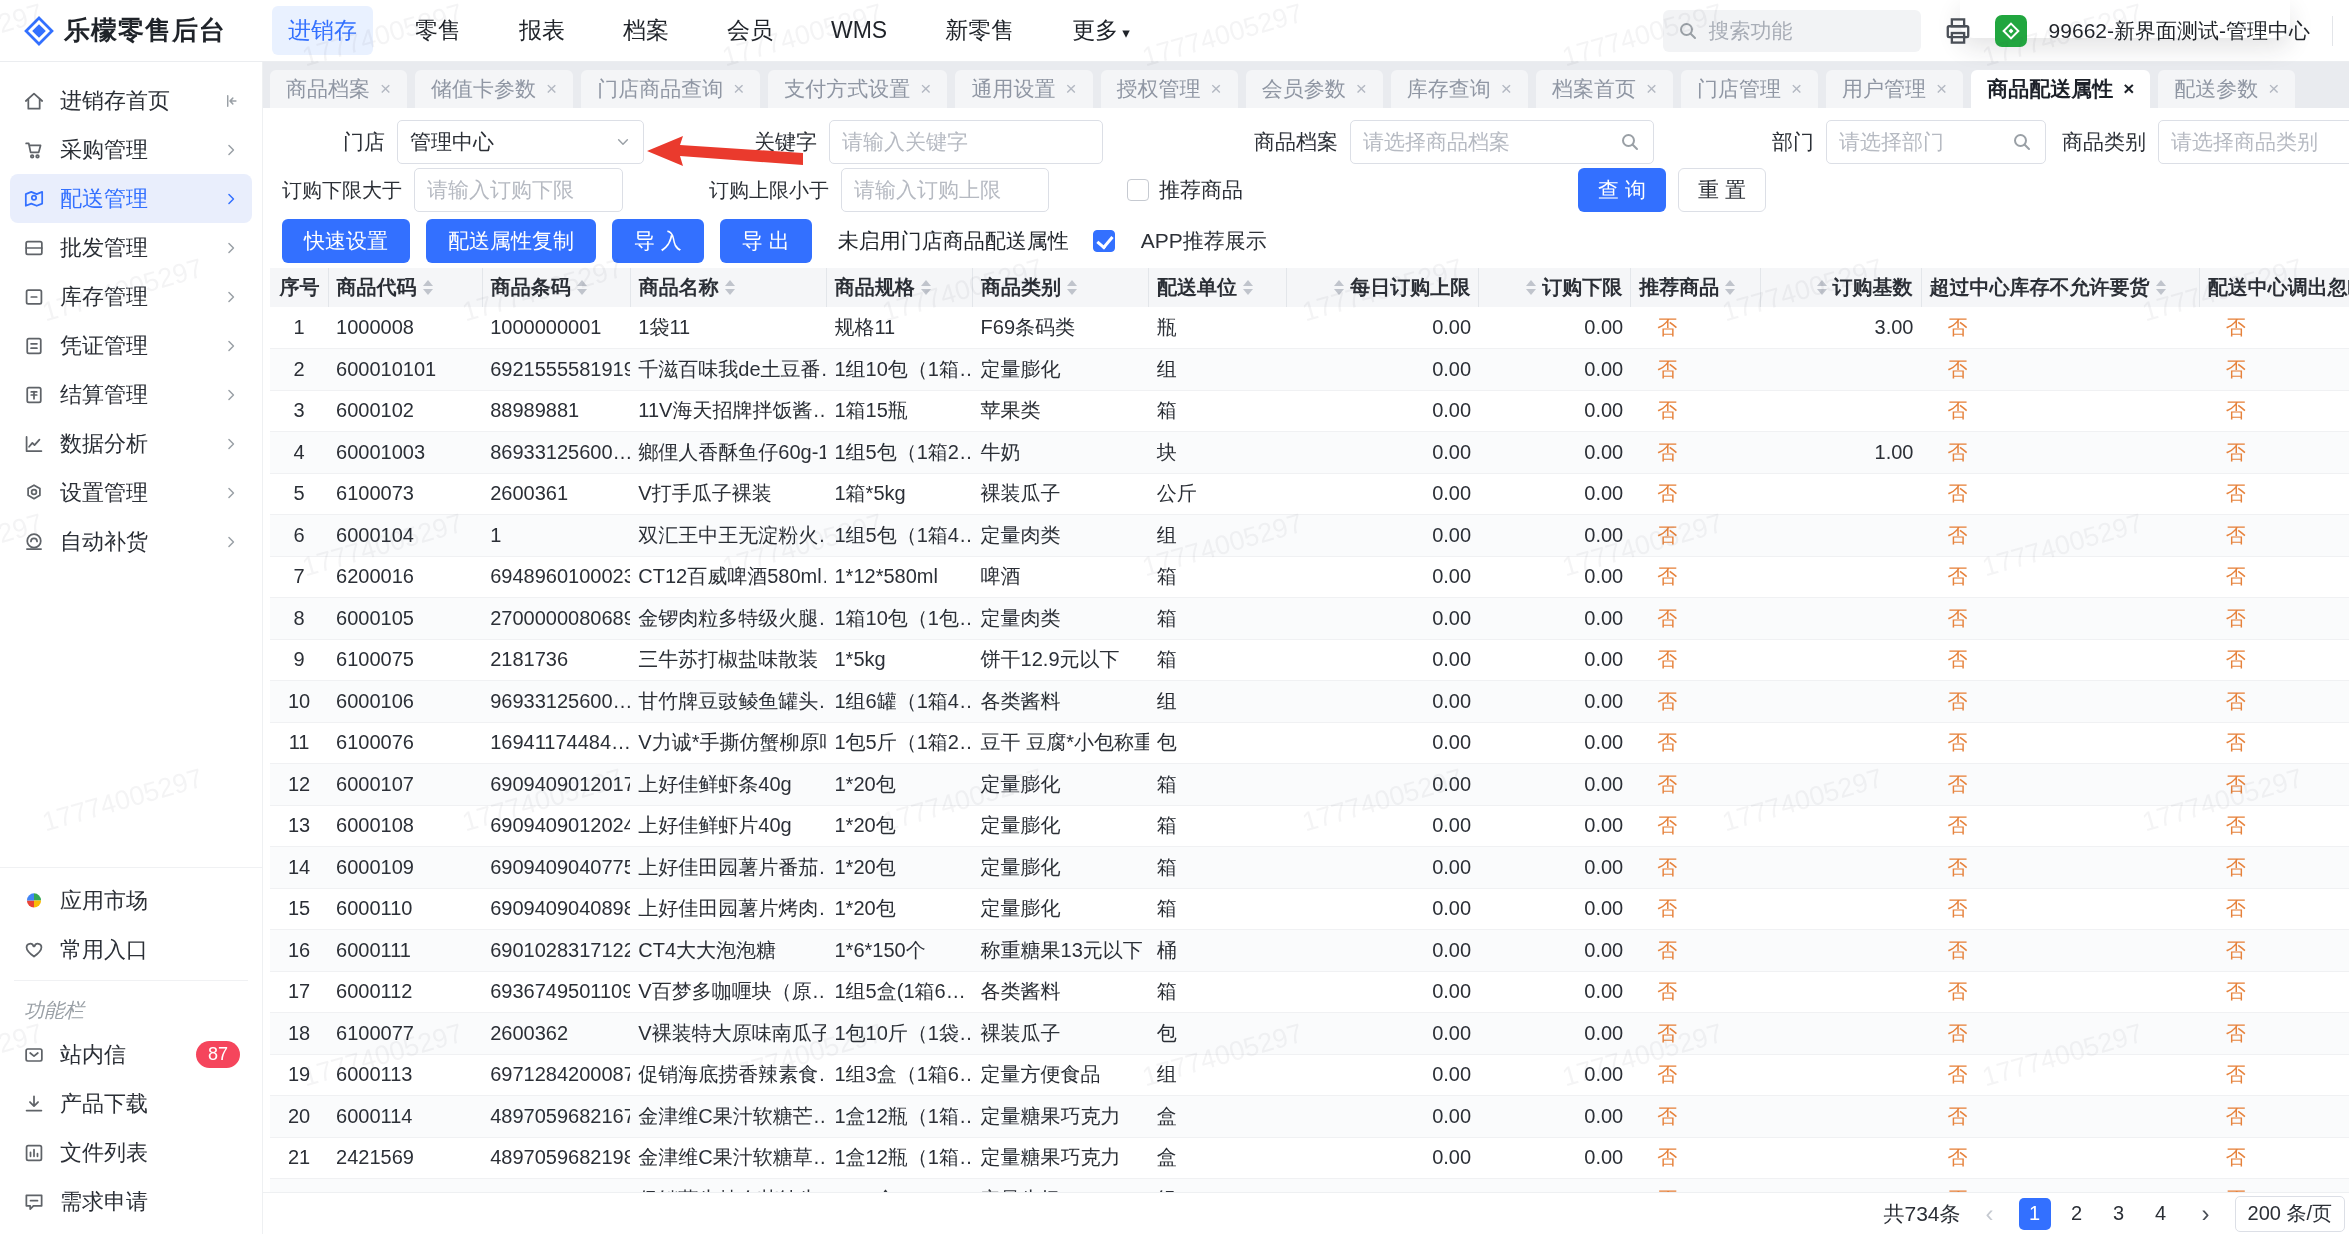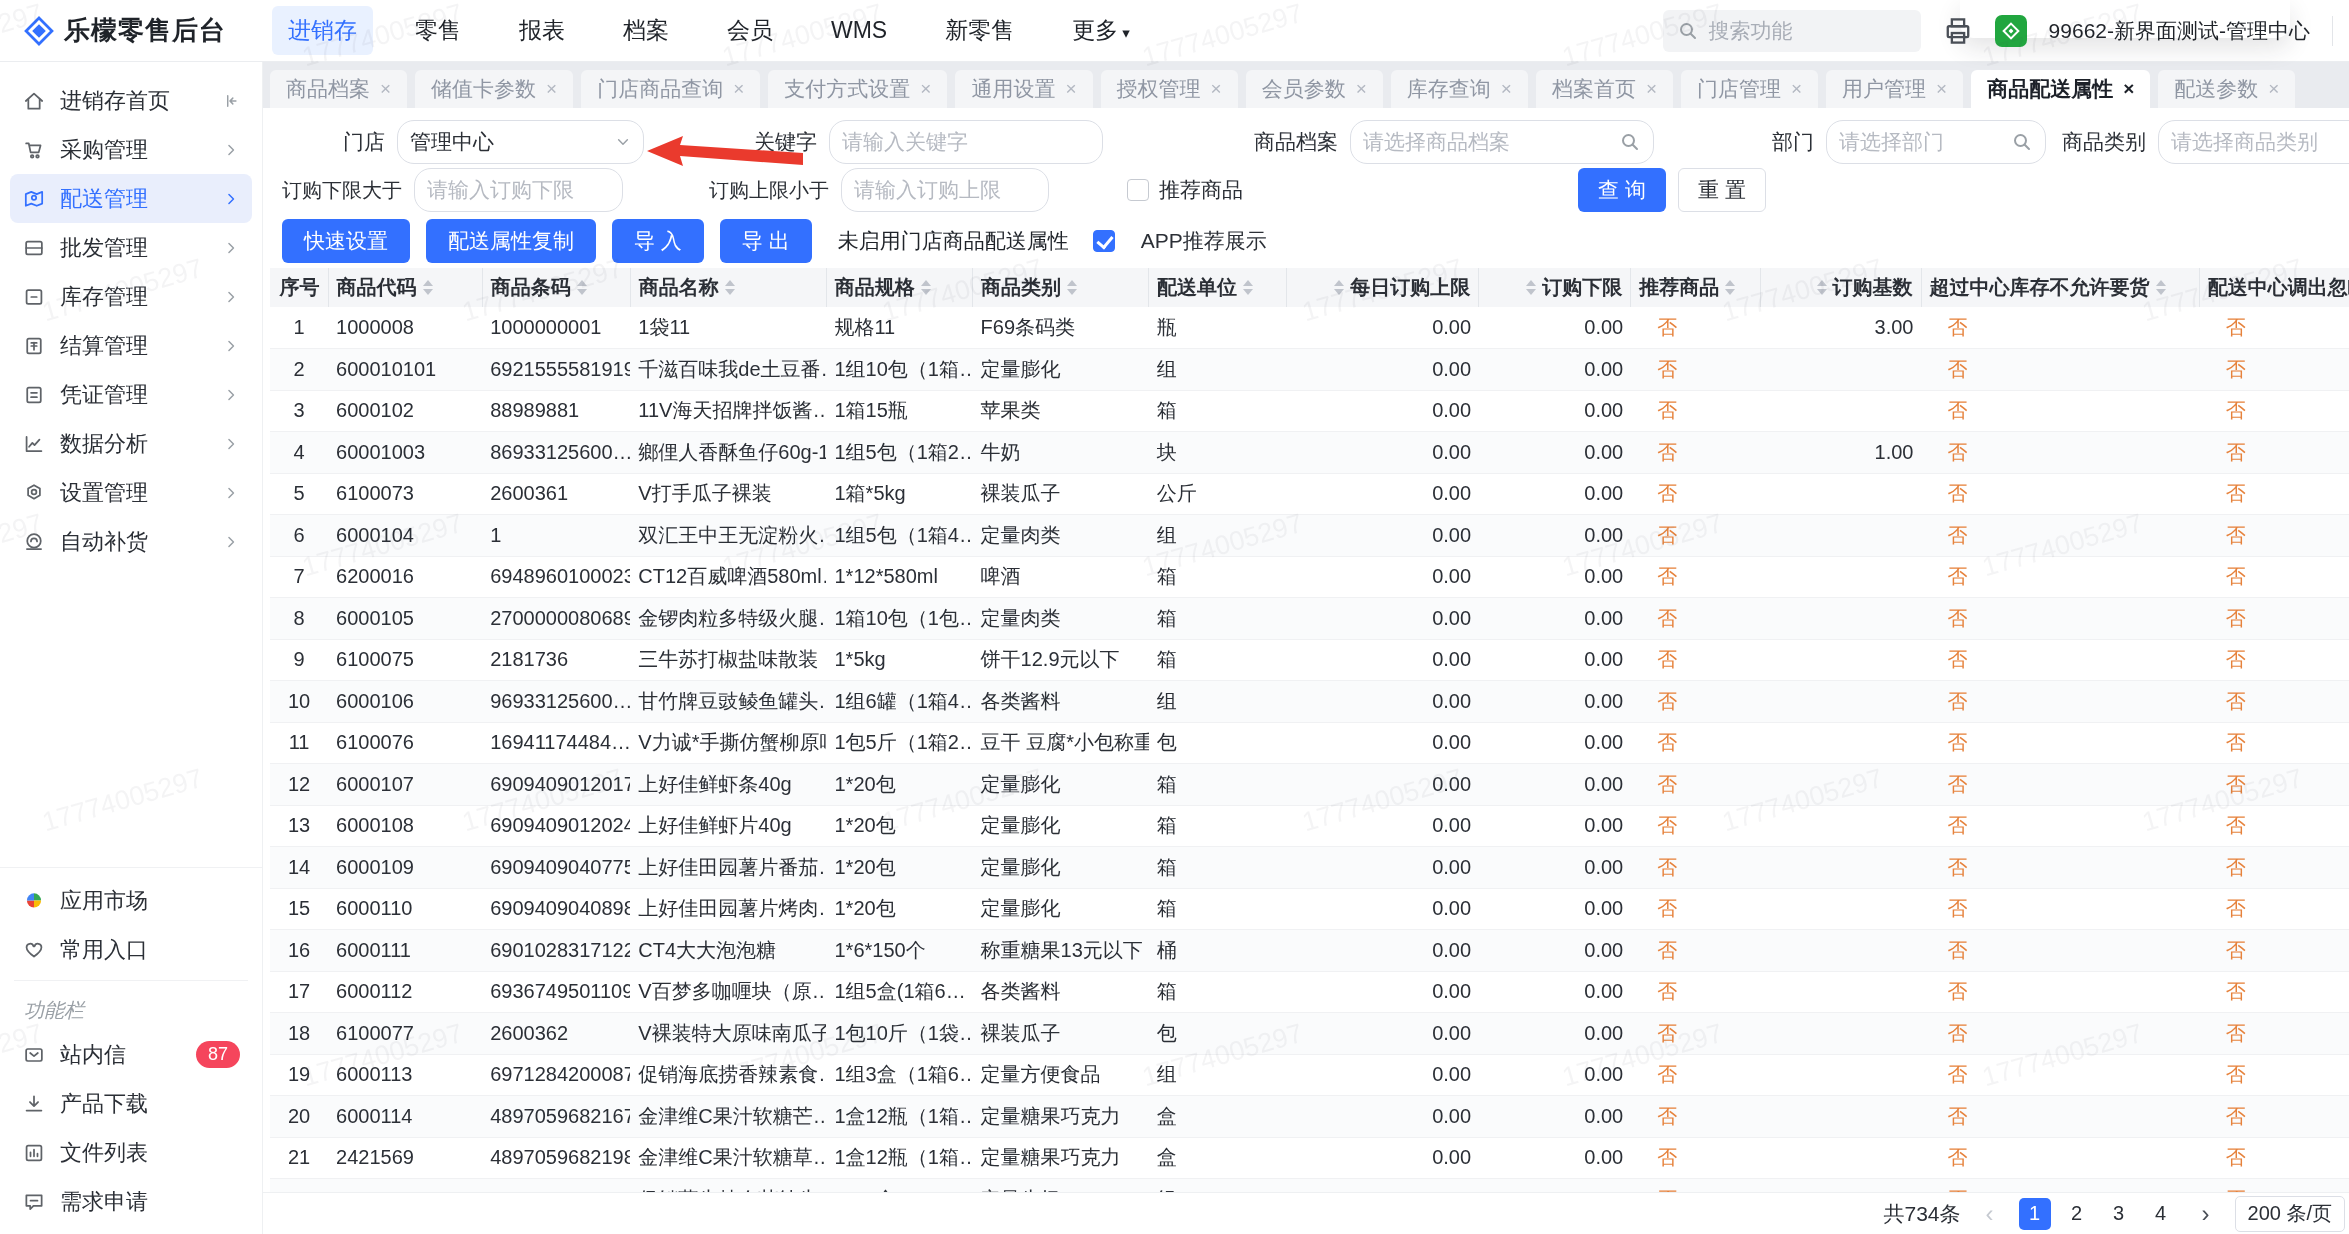--- a/index.html
+++ b/index.html
@@ -48,21 +48,21 @@
   .tab{height:38px;display:flex;align-items:center;gap:10px;background:#f4f5f7;border-radius:6px 6px 0 0;padding:0 16px;font-size:21px;color:var(--ink-light);cursor:pointer;white-space:nowrap;}
   .tab .tab-x{font-size:19px;color:#b3b8c2;}
   .tab.active{background:#fff;color:#1d2129;font-weight:bold;}
   .tab.active .tab-x{color:#1d2129;}
 
   #content{flex:1 1 auto;background:#fff;position:relative;display:flex;flex-direction:column;overflow:hidden;padding-top:10px;}
 
   
   .frow{display:flex;align-items:center;height:48px;padding-left:19px;position:relative;flex:0 0 auto;}
   .flabel{font-size:21px;color:var(--ink);text-align:right;flex:0 0 auto;white-space:nowrap;overflow:hidden;}
-  .fctl{height:44px;border:1px solid var(--bd);border-radius:17px;display:flex;align-items:center;padding:0 12px;flex:0 0 auto;margin-left:12px;background:#fff;}
+  .fctl{height:44px;border:1px solid var(--bd);border-radius:5px;display:flex;align-items:center;padding:0 12px;flex:0 0 auto;margin-left:12px;background:#fff;}
   .fctl .val{font-size:21px;color:var(--ink);flex:1 1 auto;white-space:nowrap;}
   .fctl .ph{font-size:21px;color:#b6bac2;flex:1 1 auto;white-space:nowrap;overflow:hidden;}
   .icon-g{width:22px;height:22px;stroke:#9aa0a6;fill:none;stroke-width:2;stroke-linecap:round;flex:0 0 auto;}
   .sel-caret{width:16px;height:16px;stroke:#9aa0a6;fill:none;stroke-width:2;stroke-linecap:round;stroke-linejoin:round;flex:0 0 auto;}
   .checkbox{width:22px;height:22px;border:1px solid #c6cad1;border-radius:4px;background:#fff;flex:0 0 auto;}
   .checkbox.checked{background:var(--primary);border-color:var(--primary);position:relative;}
   .checkbox.checked::after{content:"";position:absolute;left:6px;top:2px;width:7px;height:12px;border:solid #fff;border-width:0 3px 3px 0;transform:rotate(40deg);}
   .cb-label{font-size:21px;color:var(--ink);margin-left:10px;white-space:nowrap;}
   .btn{height:44px;border-radius:6px;font-size:21px;display:inline-flex;align-items:center;justify-content:center;cursor:pointer;white-space:nowrap;}
   .btn-primary{background:var(--primary);color:#fff;border:none;padding:0 22px;}
@@ -201,33 +201,33 @@
             <path d="M8.5 11 h5"></path>
           </svg>
           <span class="s-label">库存管理</span>
           <svg viewBox="0 0 22 22" class="chev">
             <path d="M8.5 5.5 l5.5 5.5 -5.5 5.5"></path>
           </svg>
         </div>
         <div class="side-item">
           <svg viewBox="0 0 22 22" class="sicon">
             <rect x="4.8" y="4.2" width="12.4" height="13.6" rx="1.5"></rect>
-            <path d="M8.5 8.2 h5 M8.5 11 h5 M11 8 v6.5"></path>
-          </svg>
-          <span class="s-label">结算管理</span>
+            <path d="M8.3 9 h5.4 M8.3 13 h5.4"></path>
+          </svg>
+          <span class="s-label">凭证管理</span>
           <svg viewBox="0 0 22 22" class="chev">
             <path d="M8.5 5.5 l5.5 5.5 -5.5 5.5"></path>
           </svg>
         </div>
         <div class="side-item">
           <svg viewBox="0 0 22 22" class="sicon">
             <rect x="4.8" y="4.2" width="12.4" height="13.6" rx="1.5"></rect>
-            <path d="M8.3 9 h5.4 M8.3 13 h5.4"></path>
-          </svg>
-          <span class="s-label">凭证管理</span>
+            <path d="M8.5 8.2 h5 M8.5 11 h5 M11 8 v6.5"></path>
+          </svg>
+          <span class="s-label">结算管理</span>
           <svg viewBox="0 0 22 22" class="chev">
             <path d="M8.5 5.5 l5.5 5.5 -5.5 5.5"></path>
           </svg>
         </div>
         <div class="side-item">
           <svg viewBox="0 0 22 22" class="sicon">
             <path d="M4.2 4.5 V17.5 H17.8"></path>
             <path d="M6.5 13.5 l3-3.5 2 2 4.5-5"></path>
           </svg>
           <span class="s-label">数据分析</span>

